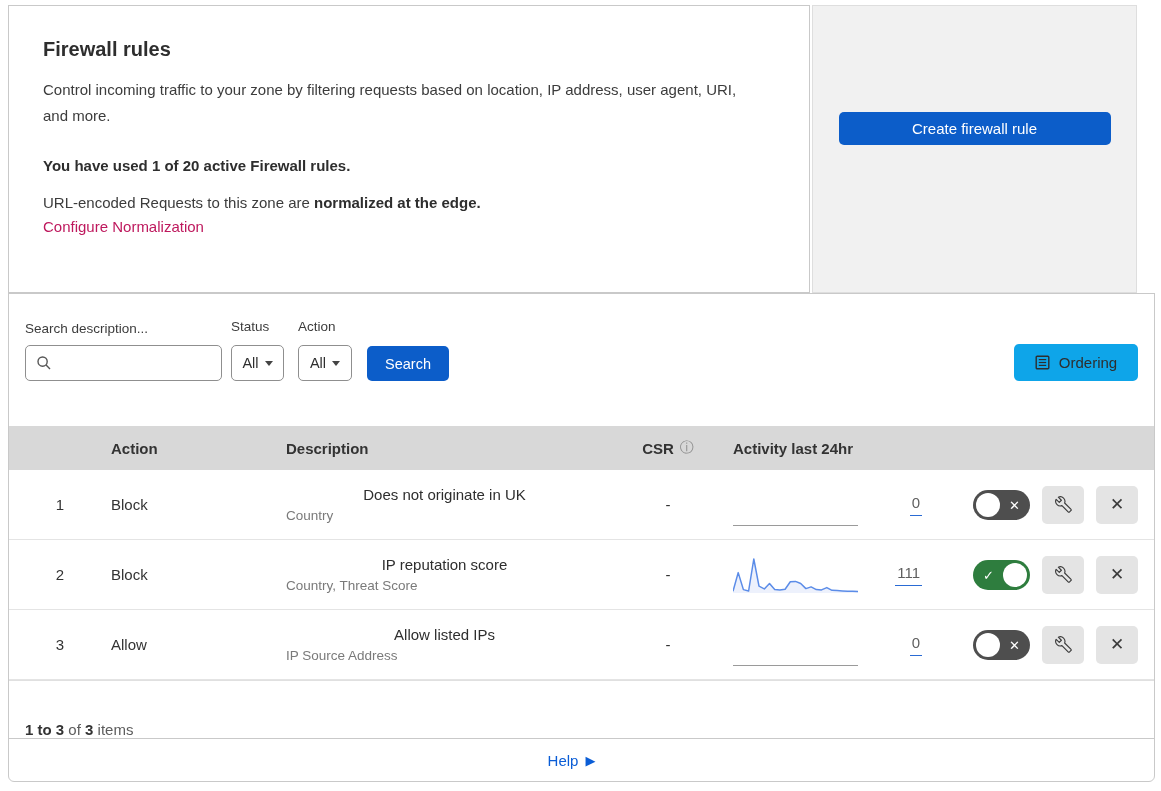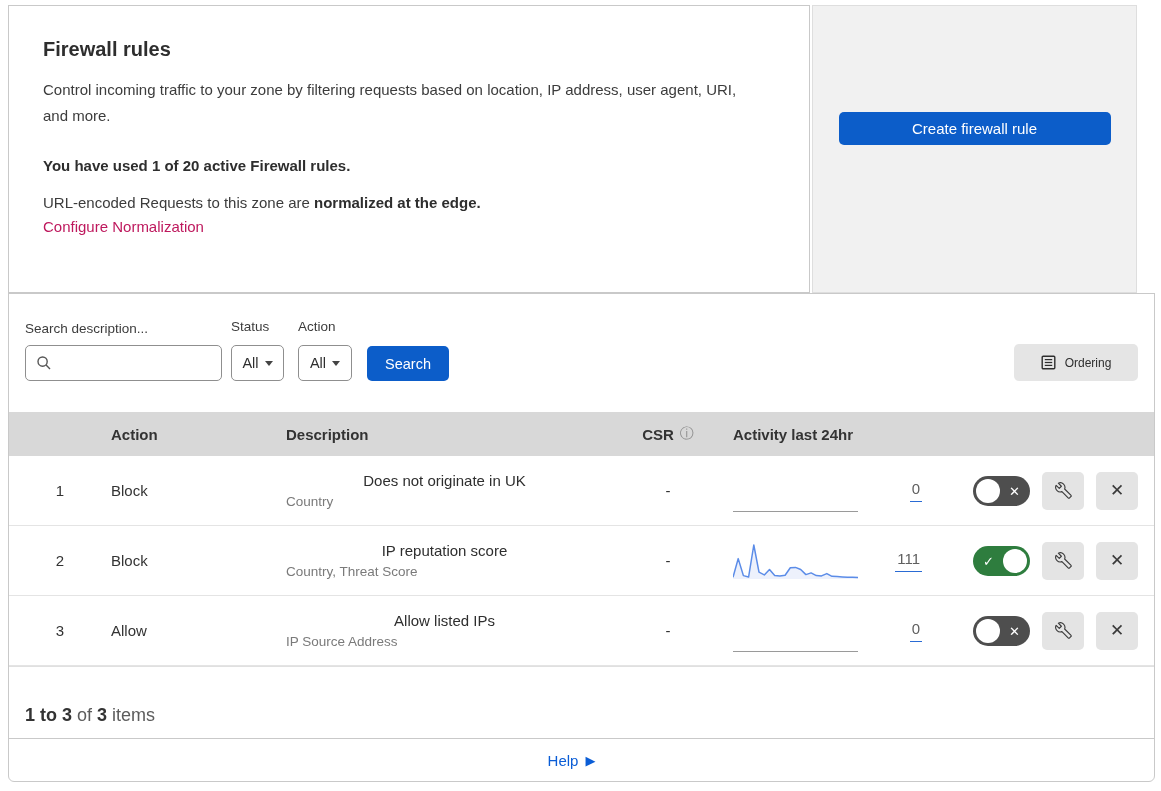--- a/index.html
+++ b/index.html
@@ -19,40 +19,40 @@
 
   .cta-panel { flex: 1; height: 288px; background: #f1f1f1; border: 1px solid #dedede;
     padding-top: 106px; }
   .cta-btn { display: block; width: 272px; height: 33px; margin: 0 auto 8px auto;
     background: #0c5dc9; color: #fff; font-size: 15px; border: none; border-radius: 5px;
     font-family: inherit; cursor: pointer; }
 
   .main-card { position: relative; margin: 0 6px 0 8px; width: 1147px; height: 446px;
     background: #fff; border: 1px solid #c9c9c9; }
 
-  .filter-bar { position: relative; height: 118px; }
+  .filter-bar { position: relative; height: 132px; }
   .field-label { position: absolute; font-size: 13.5px; color: #3c3c3c; }
   .search-label { left: 16px; top: 27px; }
   .search-box { position: absolute; left: 16px; top: 51px; width: 197px; height: 36px;
     border: 1px solid #8f8f8f; border-radius: 5px; background: #fff; display: flex;
     align-items: center; padding-left: 10px; cursor: text; }
   .status-label { left: 222px; top: 25px; }
   .action-label { left: 289px; top: 25px; }
   .dd { position: absolute; top: 51px; height: 36px; border: 1px solid #8f8f8f; border-radius: 5px;
     background: #fff; display: flex; align-items: center; justify-content: center; gap: 6px;
     font-size: 14.5px; color: #2e2e2e; cursor: pointer; }
   .dd-status { left: 222px; width: 53px; }
   .dd-action { left: 289px; width: 54px; }
   .caret { width: 0; height: 0; border-left: 4px solid transparent; border-right: 4px solid transparent;
     border-top: 5px solid #444; }
   .search-btn { position: absolute; left: 358px; top: 52px; width: 82px; height: 35px;
     background: #0c5dc9; color: #fff; border: none; border-radius: 5px; font-size: 14.5px;
     font-family: inherit; cursor: pointer; }
   .ordering-btn { position: absolute; right: 16px; top: 50px; width: 124px; height: 37px;
-    background: #e5e5e5; border: none; border-radius: 5px; font-size: 12px; color: #2e2e2e;
+    background: #0ea5e9; border: none; border-radius: 5px; font-size: 15px; color: #2e2e2e;
     font-family: inherit; display: flex; align-items: center; justify-content: center; gap: 9px;
     cursor: pointer; }
 
   .grid-row { display: grid; grid-template-columns: 102px 175px 1fr 130px 215px 190px;
     padding-right: 16px; align-items: center; }
   .thead { height: 44px; background: #d8d8d8; font-size: 15px; font-weight: 600; color: #333; }
   .th-csr { justify-self: center; display: flex; align-items: center; gap: 6px; }
   .info-i { font-size: 14px; color: #8a8a8a; font-weight: normal; cursor: pointer; }
 
   .t-row { height: 70px; border-bottom: 1px solid #e4e4e4; font-size: 15px; }
@@ -78,21 +78,21 @@
   .toggle.on .t-knob { right: 3px; }
   .t-check, .t-x { position: absolute; top: 50%; transform: translateY(-50%); color: #fff;
     font-size: 13px; font-weight: bold; }
   .t-check { left: 10px; } .t-x { right: 10px; }
 
   .icon-btn { width: 42px; height: 38px; background: #e4e4e4; border: none; border-radius: 5px;
     display: flex; align-items: center; justify-content: center; cursor: pointer; }
   .x-glyph { font-size: 17px; color: #3a3a3a; }
 
   .pagination { height: 71px; border-top: 1px solid #e0e0e0; display: flex; align-items: center;
-    padding: 26px 0 0 16px; font-size: 18px; white-space: pre-wrap; }
+    padding: 26px 0 0 16px; font-size: 15px; white-space: pre-wrap; }
   .pag-b { font-weight: bold; color: #333; }
   .pag-n { color: #5c5c5c; }
 
   .help-bar { margin: -1px 6px 0 8px; width: 1147px; height: 44px; background: #fff;
     border: 1px solid #c9c9c9; border-radius: 0 0 6px 6px; display: flex; align-items: center;
     justify-content: center; padding-right: 20px; }
   .help-link { display: flex; align-items: center; gap: 7px; color: #0a5dd6; font-size: 15px;
     cursor: pointer; text-decoration: none; }
   .help-arrow { font-size: 13px; line-height: 1; }
 </style>

